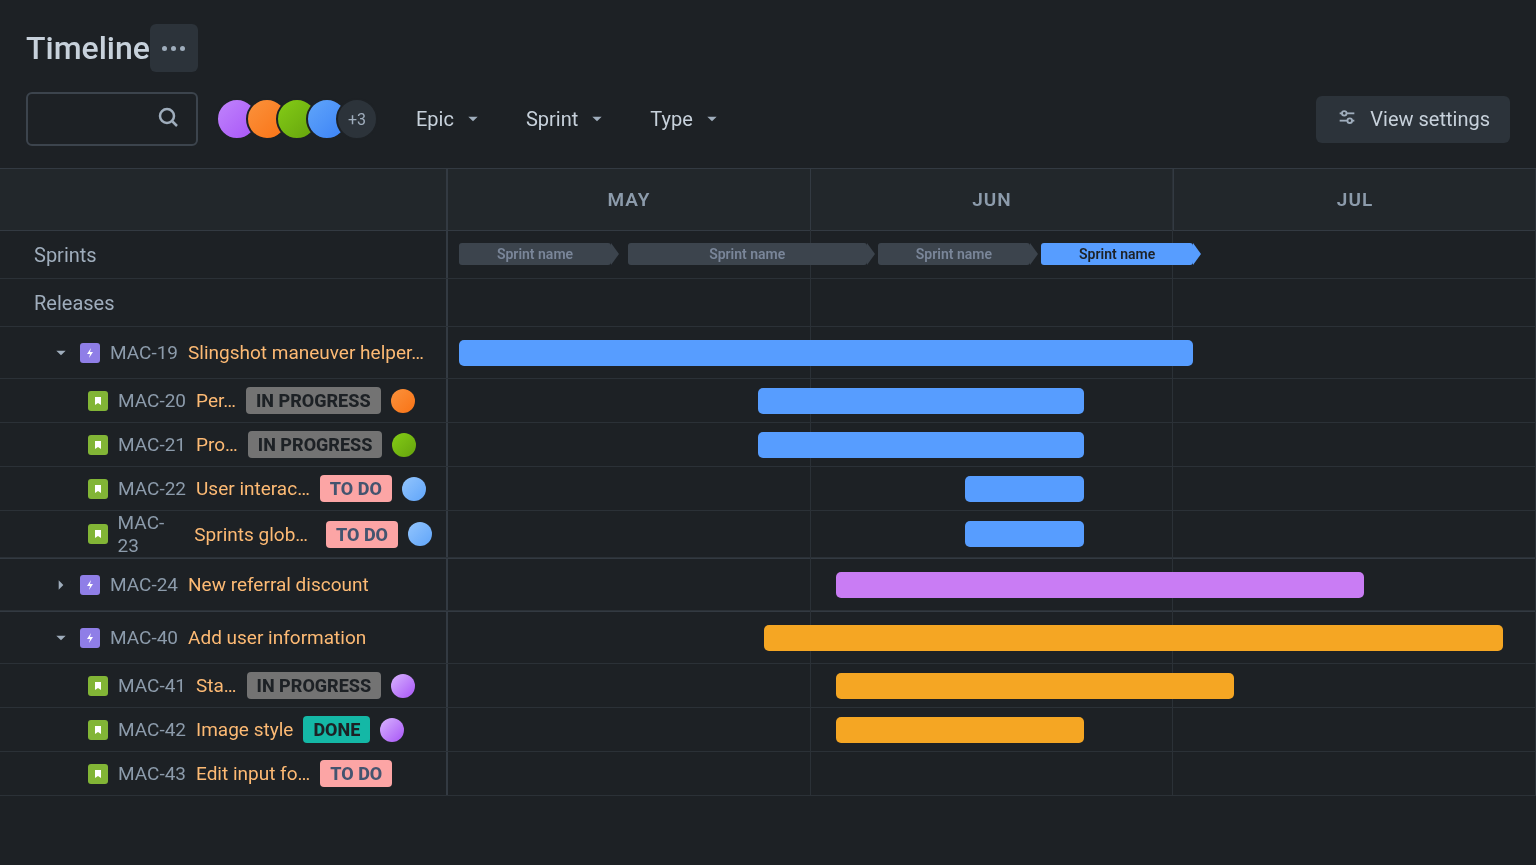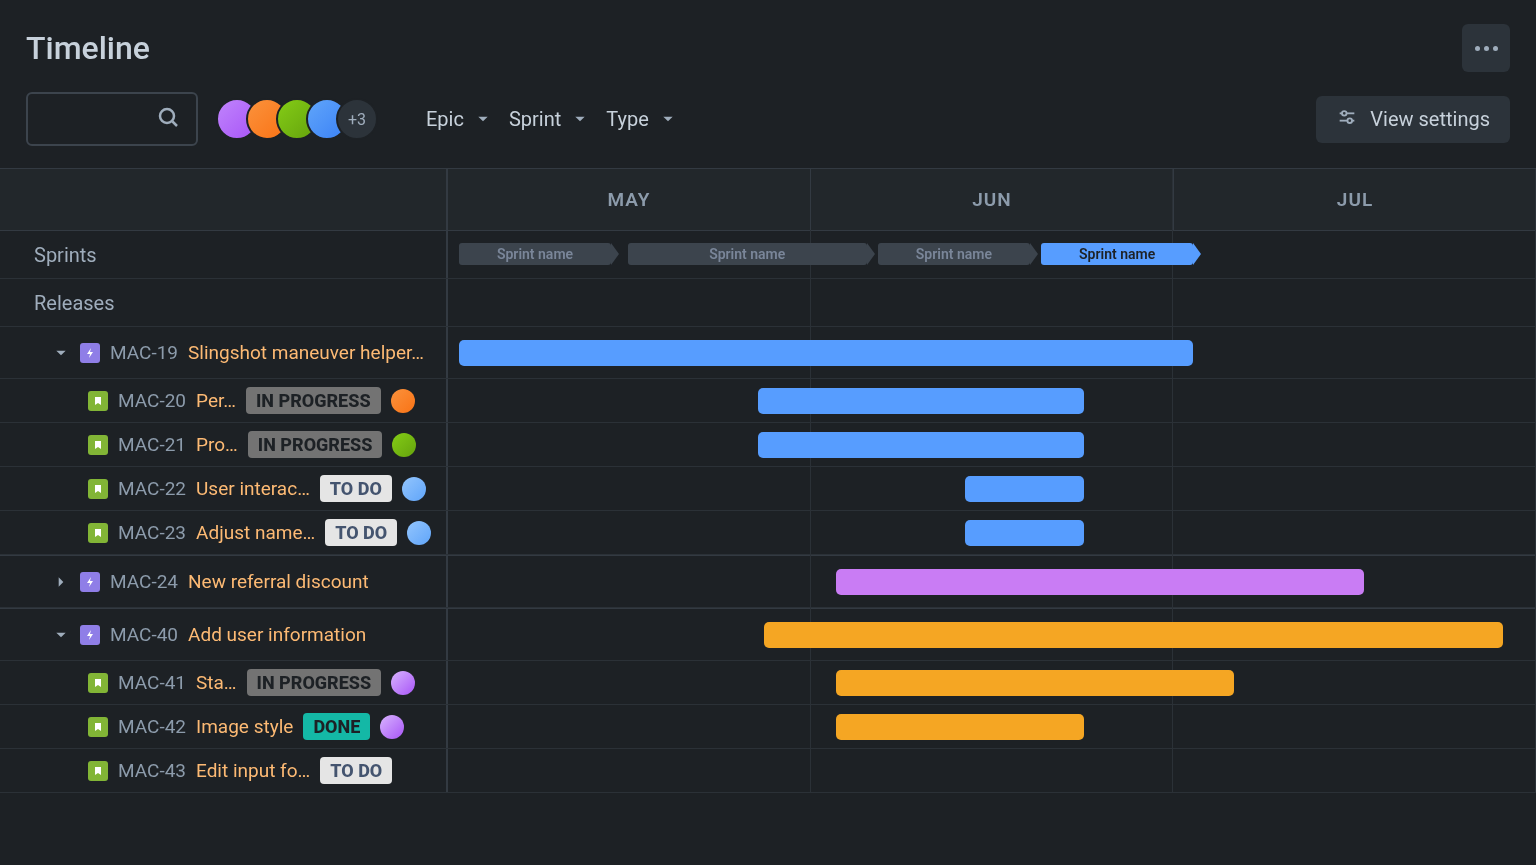--- a/index.html
+++ b/index.html
@@ -7,21 +7,20 @@
       background: #1d2125;
       color: #c7d1db;
       font-family: -apple-system, BlinkMacSystemFont, "Segoe UI", Roboto, sans-serif;
       width: 1536px;
       height: 865px;
       overflow: hidden;
     }
     .header {
       display: flex;
       align-items: center;
-      justify-content: space-between;
       padding: 24px 26px 0 26px;
     }
     .title {
       font-size: 32px;
       font-weight: 500;
       color: #c7d1db;
     }
     .more-btn {
       width: 48px;
       height: 48px;
@@ -70,22 +69,22 @@
     .av3 { background: linear-gradient(135deg, #84cc16, #65a30d); }
     .av4 { background: linear-gradient(135deg, #60a5fa, #3b82f6); }
     .avatar-more {
       width: 42px; height: 42px; border-radius: 50%;
       background: #2c333a; color: #9fadbc;
       display: flex; align-items: center; justify-content: center;
       font-size: 16px; margin-left: -12px; border: 2px solid #1d2125;
     }
     .filter-group {
       display: flex;
-      gap: 19px;
-      margin-left: 30px;
+      gap: 46px;
+      margin-left: 20px;
     }
     .filter {
       display: flex;
       align-items: center;
       gap: 12px;
       font-size: 20px;
       color: #c7d1db;
       cursor: pointer;
     }
     .chevron svg { width: 14px; height: 14px; }
@@ -208,21 +207,21 @@
     .task-title.wider { max-width: 140px; }
 
     .status-badge {
       padding: 3px 10px;
       border-radius: 4px;
       font-weight: 800;
       font-size: 18px;
       white-space: nowrap;
     }
     .status-inprogress { background: #737373; color: #1d2125; }
-    .status-todo { background: #e5e5e5; color: #44546f; }
+    .status-todo { background: #fca5a5; color: #44546f; }
     .status-done { background: #14b8a6; color: #1d2125; }
 
     .small-avatar {
       width: 24px; height: 24px; border-radius: 50%;
       flex-shrink: 0;
     }
     .sav-o { background: linear-gradient(135deg, #fb923c, #f97316); }
     .sav-g { background: linear-gradient(135deg, #84cc16, #65a30d); }
     .sav-b { background: linear-gradient(135deg, #93c5fd, #60a5fa); }
     .sav-p { background: linear-gradient(135deg, #d8b4fe, #a855f7); }
@@ -402,21 +401,21 @@
       </div>
         </div>
         <div class="row task-row">
       <div class="side-col">
         <span class="story-icon">
               <svg viewBox="0 0 10 10">
                 <path d="M2 1h6v8L5 7 2 9z"></path>
               </svg>
             </span>
         <span class="issue-key">MAC-23</span>
-        <span class="issue-title task-title wider">Adjust name…</span>
+        <span class="issue-title task-title wider">Sprints globa…</span>
         <span class="status-badge status-todo">TO DO</span>
         <span class="small-avatar sav-b"></span>
       </div>
       <div class="time-col">
         <div class="bar bar-blue" style="left:47.5%;width:11%"></div>
       </div>
         </div>
       </div>
       <div class="row-group">
         <div class="row epic-row">

